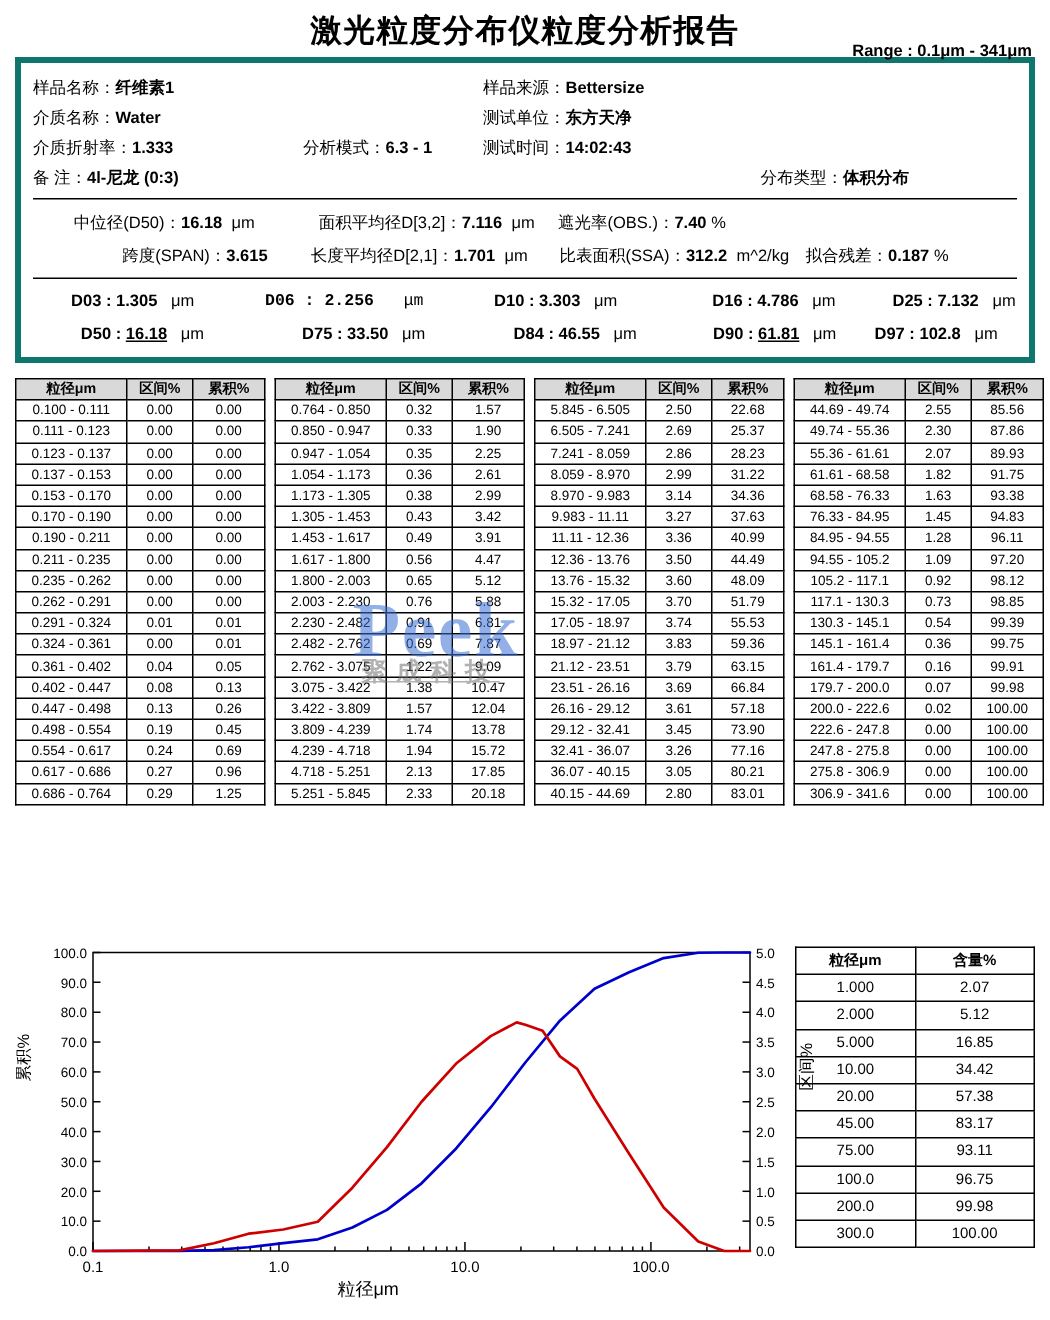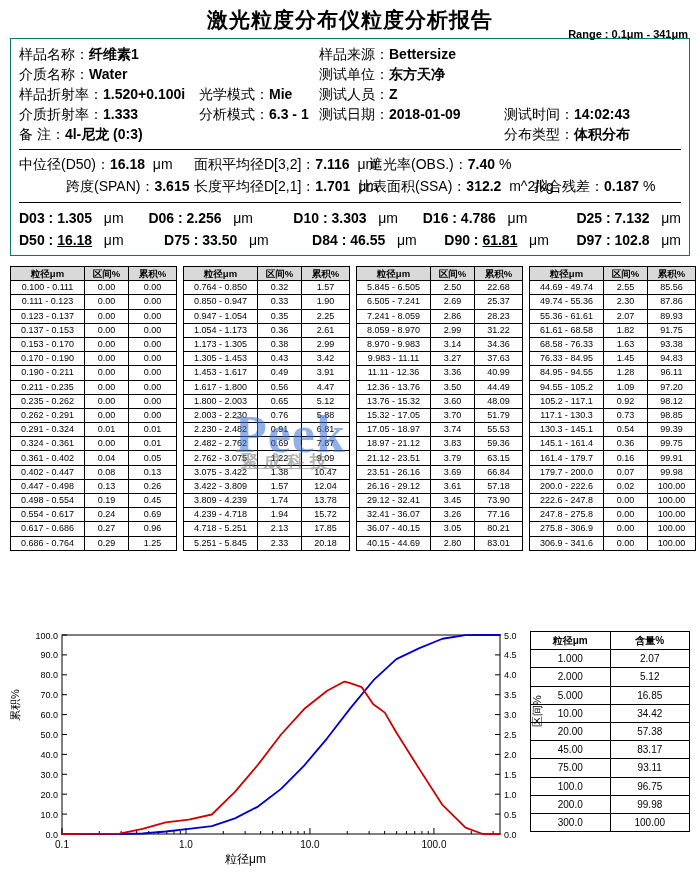--- a/index.html
+++ b/index.html
@@ -25,32 +25,32 @@
     letter-spacing:1px;
     padding-top:2px;
   }
   .range-text {
     position:absolute; right:2px; top:24px;
     font-size:11px; font-weight:bold;
   }
 
   
   .info-box {
-    border:1px solid #0f766e;
+    border:4px solid #0f766e;
     padding:6px 8px 4px 8px;
-    font-size:14px;
+    font-size:11px;
   }
   .irow { display:flex; align-items:center; height:20px; }
   .icell { white-space:nowrap; }
   .b { font-weight:bold; }
   .u { text-decoration:underline; }
   .hr-thin { border:0; border-top:1px solid #000; margin:4px 0 4px 0; }
 
   
-  .stat-row { display:flex; align-items:center; height:22px; }
+  .stat-row { display:flex; align-items:center; height:22px;text-align:center; }
   .stat-row .icell { white-space:nowrap; }
 
   .dcell { white-space:nowrap; }
 
   
   .dist-wrap {
     margin-top:10px;
     display:flex;
     gap:6px;
     position:relative;
@@ -156,28 +156,22 @@
   <div class="info-box">
     <div class="irow">
       <span class="icell" style="width:300px;"><span>样品名称：</span><span class="b">纤维素1</span></span>
       <span class="icell"><span>样品来源：</span><span class="b">Bettersize</span></span>
     </div>
     <div class="irow">
       <span class="icell" style="width:300px;"><span>介质名称：</span><span class="b">Water</span></span>
       <span class="icell"><span>测试单位：</span><span class="b">东方天净</span></span>
     </div>
     <div class="irow">
-      <span class="icell" style="width:180px;"><span>样品折射率：</span><span class="b">1.520+0.100i</span></span>
-      <span class="icell" style="width:120px;"><span>光学模式：</span><span class="b">Mie</span></span>
-      <span class="icell"><span>测试人员：</span><span class="b">Z</span></span>
-    </div>
-    <div class="irow">
       <span class="icell" style="width:180px;"><span>介质折射率：</span><span class="b">1.333</span></span>
       <span class="icell" style="width:120px;"><span>分析模式：</span><span class="b">6.3 - 1</span></span>
-      <span class="icell" style="width:185px;"><span>测试日期：</span><span class="b">2018-01-09</span></span>
       <span class="icell"><span>测试时间：</span><span class="b">14:02:43</span></span>
     </div>
     <div class="irow">
       <span class="icell" style="width:180px;"><span>备   注：</span><span class="b">4l-尼龙 (0:3)</span></span>
       <span class="icell" style="margin-left:305px;"><span>分布类型：</span><span class="b">体积分布</span></span>
     </div>
 
     <hr class="hr-thin">
 
     <div class="stat-row">
@@ -189,21 +183,21 @@
       <span class="icell" style="width:175px;padding-left:47px;"><span>跨度(SPAN)：</span><span class="b">3.615</span>&nbsp;&nbsp;<span></span></span>
       <span class="icell" style="width:165px;"><span>长度平均径D[2,1]：</span><span class="b">1.701</span>&nbsp;&nbsp;<span>μm</span></span>
       <span class="icell" style="width:175px;"><span>比表面积(SSA)：</span><span class="b">312.2</span>&nbsp;&nbsp;<span>m^2/kg</span></span>
       <span class="icell"><span>拟合残差：</span><span class="b">0.187</span>&nbsp;<span>%</span></span>
     </div>
 
     <hr class="hr-thin">
 
     <div class="stat-row">
       <span class="dcell b" style="width:133px;"><span>D03 :</span> <span>1.305</span>&nbsp;&nbsp;&nbsp;<span style="font-weight:normal">μm</span></span>
-      <span class="dcell b" style="width:149px;"><span>D06 :</span> <span>2.256</span>&nbsp;&nbsp;&nbsp;<span style="font-weight:normal">μm</span></span>
+      <span class="dcell b" style="width:149px;font-family:Liberation Mono, monospace;"><span>D06 :</span> <span>2.256</span>&nbsp;&nbsp;&nbsp;<span style="font-weight:normal">μm</span></span>
       <span class="dcell b" style="width:133px;"><span>D10 :</span> <span>3.303</span>&nbsp;&nbsp;&nbsp;<span style="font-weight:normal">μm</span></span>
       <span class="dcell b" style="width:158px;"><span>D16 :</span> <span>4.786</span>&nbsp;&nbsp;&nbsp;<span style="font-weight:normal">μm</span></span>
       <span class="dcell b"><span>D25 :</span> <span>7.132</span>&nbsp;&nbsp;&nbsp;<span style="font-weight:normal">μm</span></span>
     </div>
     <div class="stat-row">
       <span class="dcell b" style="width:146px;"><span>D50 :</span> <span class="u">16.18</span>&nbsp;&nbsp;&nbsp;<span style="font-weight:normal">μm</span></span>
       <span class="dcell b" style="width:149px;"><span>D75 :</span> <span>33.50</span>&nbsp;&nbsp;&nbsp;<span style="font-weight:normal">μm</span></span>
       <span class="dcell b" style="width:133px;"><span>D84 :</span> <span>46.55</span>&nbsp;&nbsp;&nbsp;<span style="font-weight:normal">μm</span></span>
       <span class="dcell b" style="width:133px;"><span>D90 :</span> <span class="u">61.81</span>&nbsp;&nbsp;&nbsp;<span style="font-weight:normal">μm</span></span>
       <span class="dcell b"><span>D97 :</span> <span>102.8</span>&nbsp;&nbsp;&nbsp;<span style="font-weight:normal">μm</span></span>

